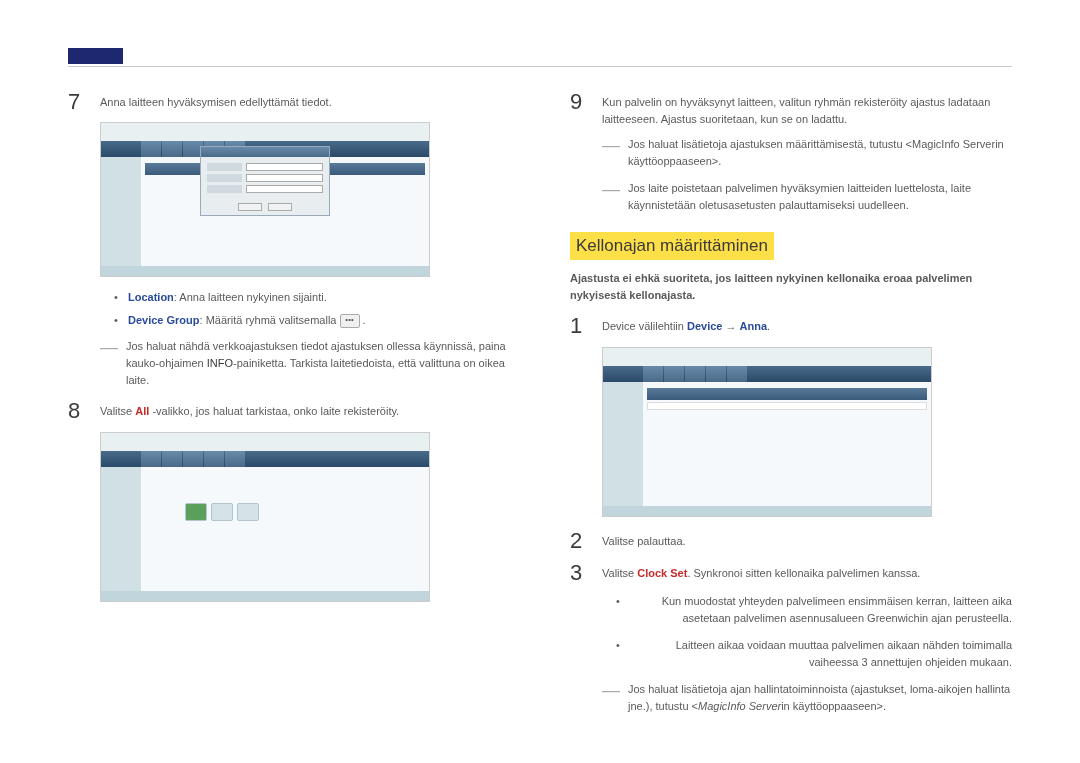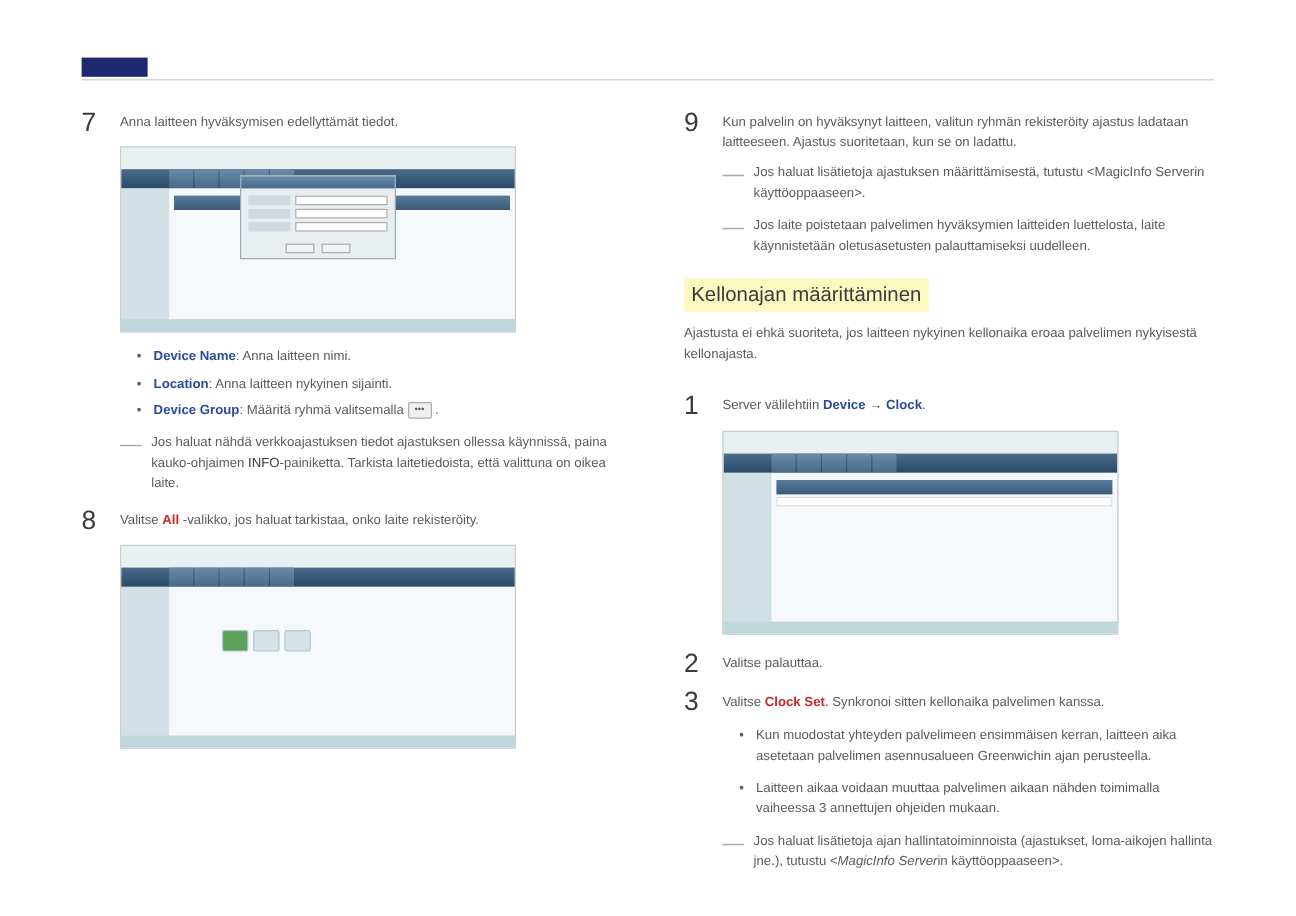--- a/index.html
+++ b/index.html
@@ -95,29 +95,29 @@
       border: 1px solid #aaa;
       border-radius: 2px;
       vertical-align: middle;
       text-align: center;
       line-height: 10px;
       font-size: 8px;
       color: #555;
     }
     .section-title-hl {
       display: inline-block;
-      background: #fef9c3;
+      background: #fde047;
       color: #3a3a3a;
       font-size: 17px;
       padding: 4px 6px;
       margin: 8px 0 10px 0;
     }
-    .plain-para { margin-bottom: 22px; line-height: 1.55; color: #5a5a5a; }
+    .plain-para { margin-bottom: 10px; line-height: 1.55; color: #5a5a5a; font-weight: bold; }
     .sub-bullets { margin: 2px 0 10px 46px; }
-    .sub-bullets li { list-style: none; position: relative; padding-left: 14px; margin-bottom: 10px; line-height: 1.55; color: #5a5a5a; }
+    .sub-bullets li { list-style: none; position: relative; padding-left: 14px; margin-bottom: 10px; line-height: 1.55; color: #5a5a5a; text-align: right; }
     .sub-bullets li::before { content: "•"; position: absolute; left: 0; color: #5a5a5a; }
     
     .screenshot .toolbar2 { position: absolute; left: 44px; top: 36px; display: flex; gap: 4px; }
     .screenshot .toolbar2 .btn2 { width: 22px; height: 18px; background: #d5e2e8; border: 1px solid #b0c5cc; border-radius: 2px; }
   </style>
 </head>
 <body>
 
 <div class="header-bar"></div>
 <div class="header-line"></div>
@@ -163,23 +163,20 @@
         <div class="dbtns">
             <div class="dbtn"></div>
             <div class="dbtn"></div>
           </div>
       </div>
       <div class="footer"></div>
     </div>
 
     <ul class="bullet-list">
       <li>
-        <span class="bold-blue">Device Name</span><span>: Anna laitteen nimi.</span>
-      </li>
-      <li>
         <span class="bold-blue">Location</span><span>: Anna laitteen nykyinen sijainti.</span>
       </li>
       <li>
         <span class="bold-blue">Device Group</span><span>: Määritä ryhmä valitsemalla </span><span class="dots-btn">•••</span> <span>.</span>
       </li>
     </ul>
 
     <div class="dash-note">
       <span class="dash">―</span>
       <span>
@@ -232,21 +229,21 @@
       <span>Jos laite poistetaan palvelimen hyväksymien laitteiden luettelosta, laite käynnistetään oletusasetusten palauttamiseksi uudelleen.</span>
     </div>
 
     <div class="section-title-hl">Kellonajan määrittäminen</div>
 
     <p class="plain-para">Ajastusta ei ehkä suoriteta, jos laitteen nykyinen kellonaika eroaa palvelimen nykyisestä kellonajasta.</p>
 
     <div class="step">
       <div class="step-num">1</div>
       <div class="step-text">
-        <span>Server välilehtiin </span><span class="bold-blue">Device</span><span> → </span><span class="bold-blue">Clock</span><span>.</span>
+        <span>Device välilehtiin </span><span class="bold-blue">Device</span><span> → </span><span class="bold-blue">Anna</span><span>.</span>
       </div>
     </div>
 
     
     <div class="screenshot screenshot-tall">
       <div class="topbar"></div>
       <div class="tabbar">
           <div class="tb"></div>
           <div class="tb"></div>
           <div class="tb"></div>

